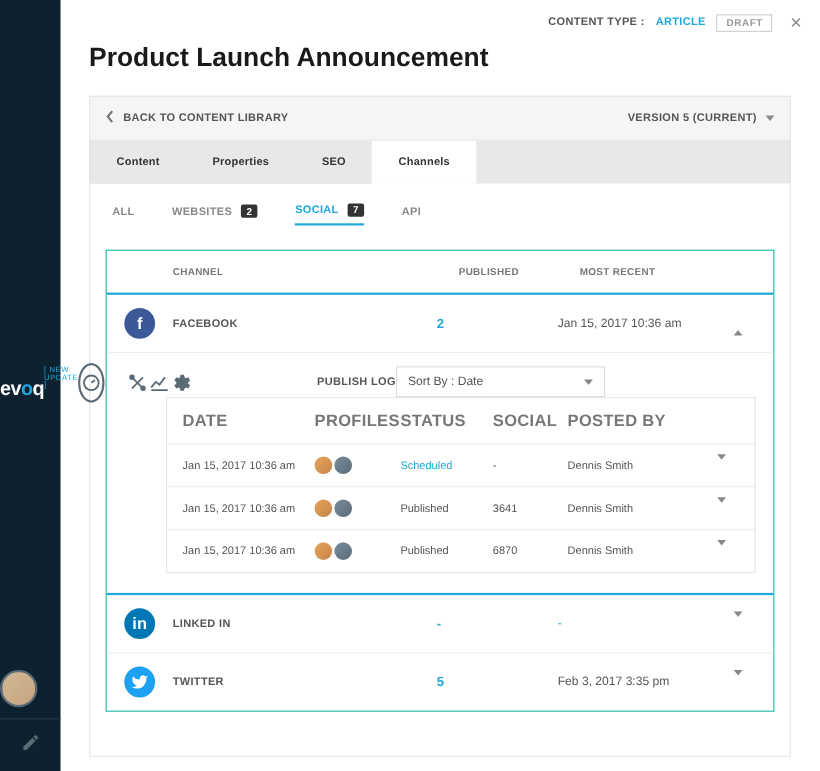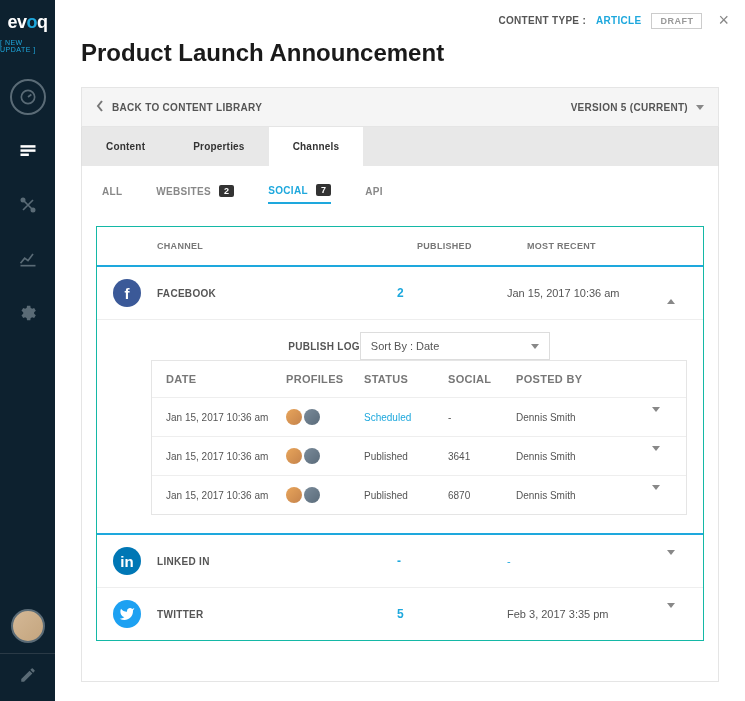--- a/index.html
+++ b/index.html
@@ -1,17 +1,17 @@
 <!DOCTYPE html>
 <html><head>
 <meta charset="utf-8">
 <style>
 *{margin:0;padding:0;box-sizing:border-box;font-family:-apple-system,BlinkMacSystemFont,"Segoe UI",Arial,sans-serif}
 body{background:#fff;width:745px;height:701px;overflow:hidden;display:flex}
-.sidebar{width:55px;background:#0d212f;display:flex;flex-direction:column;align-items:center;padding-top:12px;position:relative;height:701px}
+.sidebar{width:55px;background:#0d212f;display:flex;align-items:center;padding-top:12px;position:relative;height:701px}
 .logo{color:#fff;font-size:18px;font-weight:600;letter-spacing:-0.5px;margin-bottom:6px}
 .logo .q{color:#1ea8dd}
 .new-update{color:#1ea8dd;font-size:7px;letter-spacing:0.5px;margin-bottom:26px}
 .nav-icon{width:36px;height:36px;display:flex;align-items:center;justify-content:center;margin-bottom:18px;border-radius:50%;cursor:pointer}
 .nav-icon svg{width:20px;height:20px}
 .nav-icon.circled{border:2px solid #5a6b76;border-radius:50%}
 .avatar-nav{width:34px;height:34px;border-radius:50%;background:linear-gradient(135deg,#d4b896,#c4a57e);position:absolute;bottom:58px;border:2px solid #5a6b76;cursor:pointer}
 .edit-nav{width:36px;height:36px;display:flex;align-items:center;justify-content:center;position:absolute;bottom:12px;cursor:pointer;border-top:1px solid #2a3a46;padding-top:6px;width:100%}
 .main{flex:1;background:#fff;display:flex;flex-direction:column;height:515px}
 .top-bar{display:flex;justify-content:flex-end;align-items:center;padding:10px 16px 8px;gap:10px;font-size:10px}
@@ -49,21 +49,21 @@
 .ch-row .c5{flex:0 0 20px}
 .ch-icon{width:28px;height:28px;border-radius:50%;display:flex;align-items:center;justify-content:center;color:#fff;font-weight:700;font-size:15px}
 .fb{background:#3b5998}
 .li{background:#0077b5}
 .tw{background:#1da1f2}
 .expand-panel{padding:12px 16px 18px 54px;border-bottom:2px solid #1ea8dd}
 .exp-head{display:flex;justify-content:center;align-items:center;margin-bottom:0}
 .exp-title{font-size:10px;font-weight:600;color:#555;letter-spacing:0.3px}
 .sort-sel{display:flex;align-items:center;justify-content:space-between;border:1px solid #ddd;padding:7px 10px;font-size:11px;color:#555;width:190px;cursor:pointer}
 .log-table{border:1px solid #e5e5e5}
-.log-thead{display:flex;padding:12px 14px;font-size:11px;color:#777;font-weight:600;letter-spacing:0.3px;border-bottom:1px solid #eee}
+.log-thead{display:flex;padding:12px 14px;font-size:15px;color:#777;font-weight:600;letter-spacing:0.3px;border-bottom:1px solid #eee}
 .lc-date{flex:0 0 120px}
 .lc-prof{flex:0 0 78px}
 .lc-stat{flex:0 0 84px}
 .lc-views{flex:0 0 68px}
 .lc-posted{flex:1}
 .lc-act{flex:0 0 20px}
 .log-row{display:flex;align-items:center;padding:11px 14px;font-size:10px;color:#555;border-bottom:1px solid #eee}
 .log-row:last-child{border-bottom:none}
 .log-row .lc-stat.sched{color:#1ea8dd}
 .profile-dots{display:flex;gap:2px}
@@ -140,20 +140,21 @@
       </div>
       <div class="version-sel">
         <span>VERSION 5 (CURRENT)</span>
         <span class="caret"></span>
       </div>
     </div>
 
     <div class="tabs">
       <div class="tab">Content</div>
       <div class="tab">Properties</div>
+      <div class="tab">SEO</div>
       <div class="tab active">Channels</div>
     </div>
 
     <div class="panel">
       <div class="subtabs">
         <div class="subtab">ALL</div>
         <div class="subtab">
           <span>WEBSITES</span>
             <span class="badge">2</span>
         </div>

